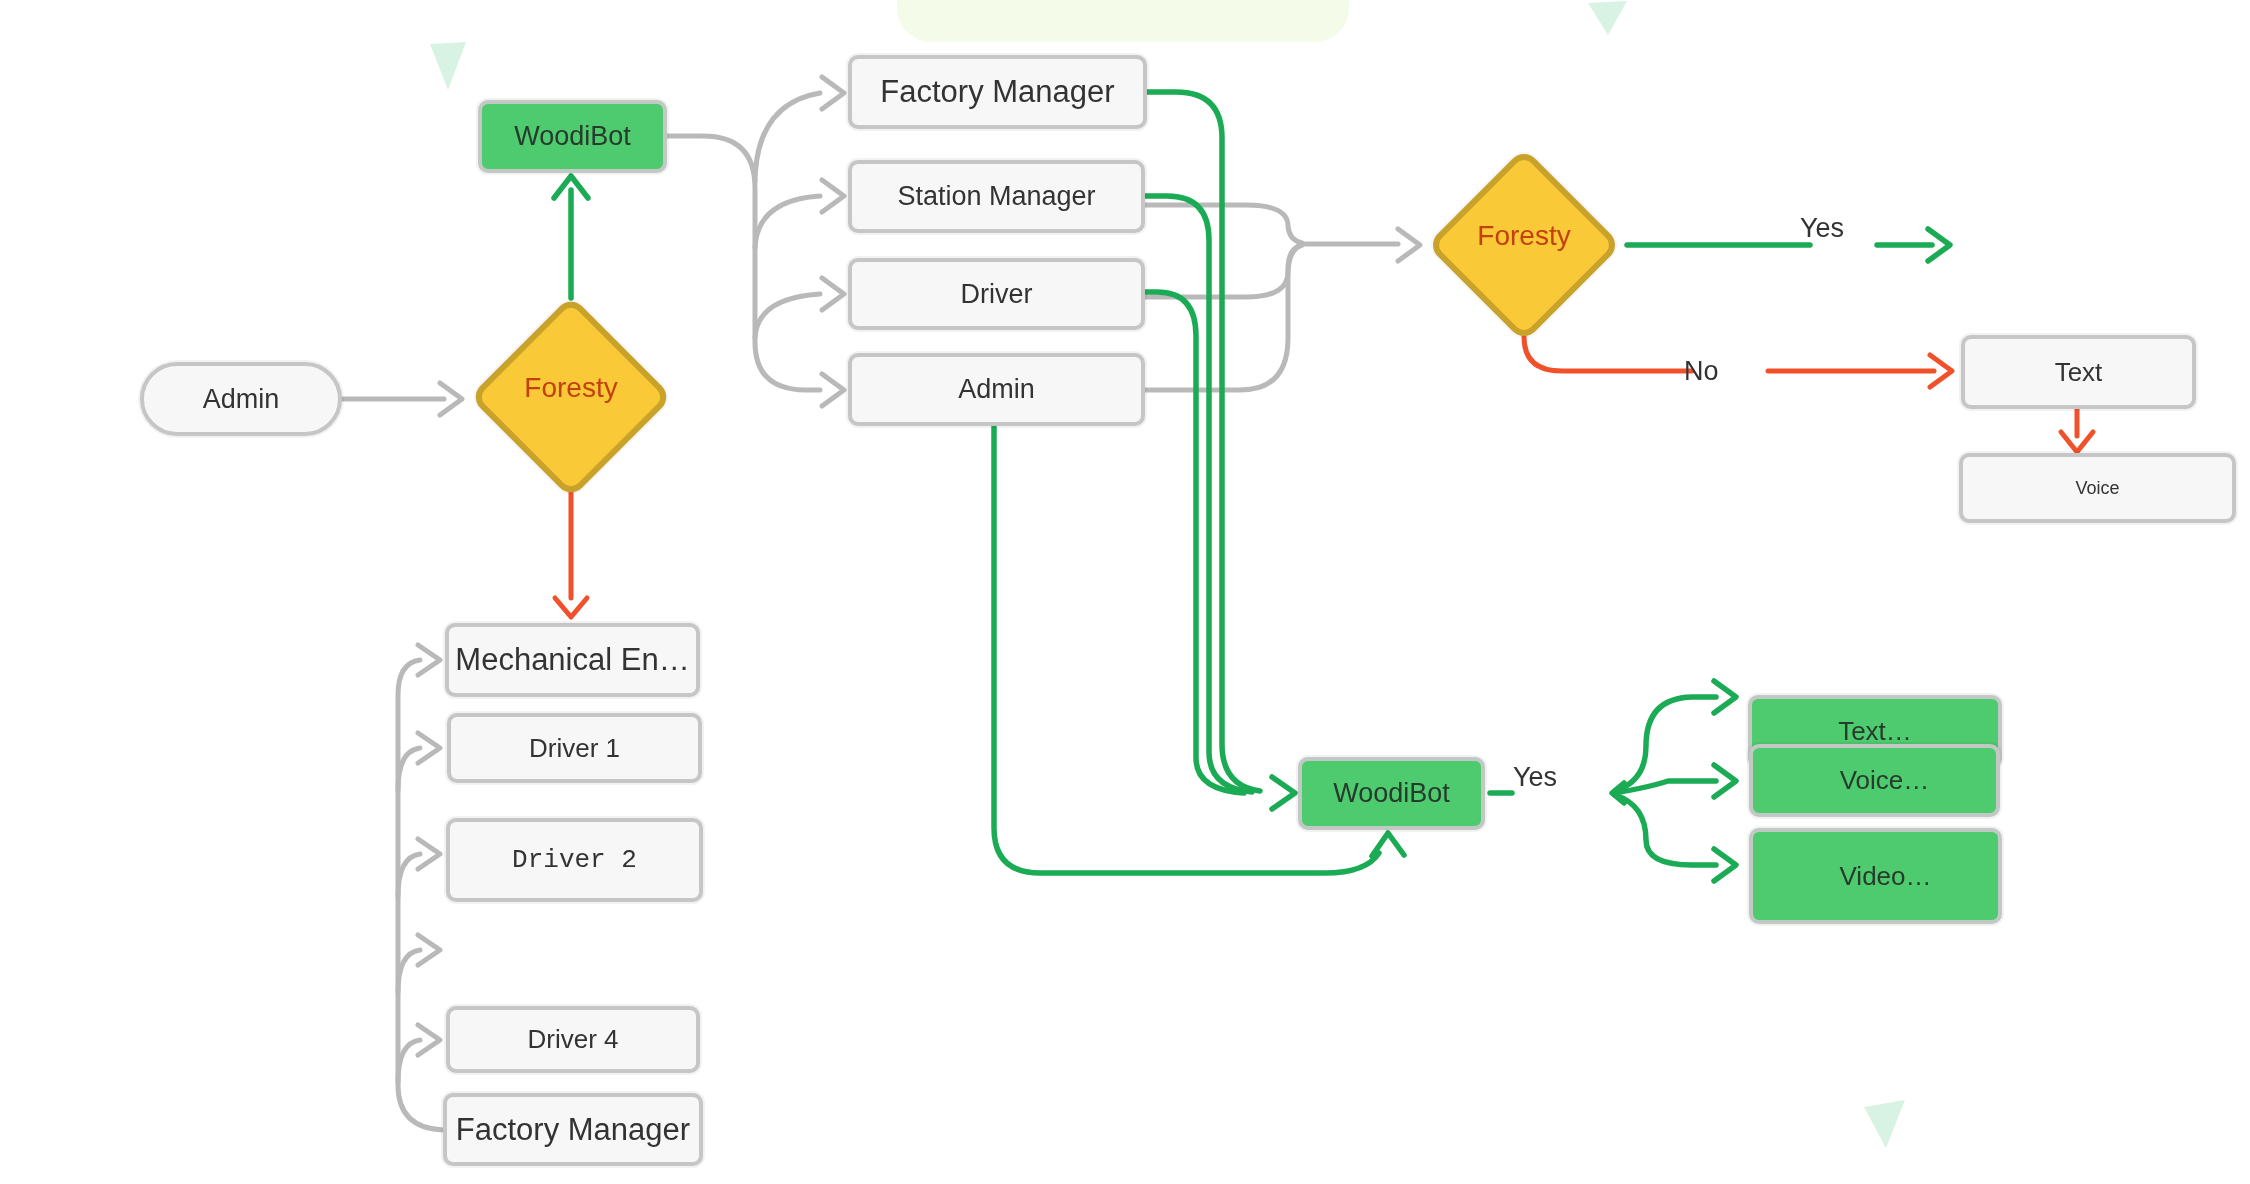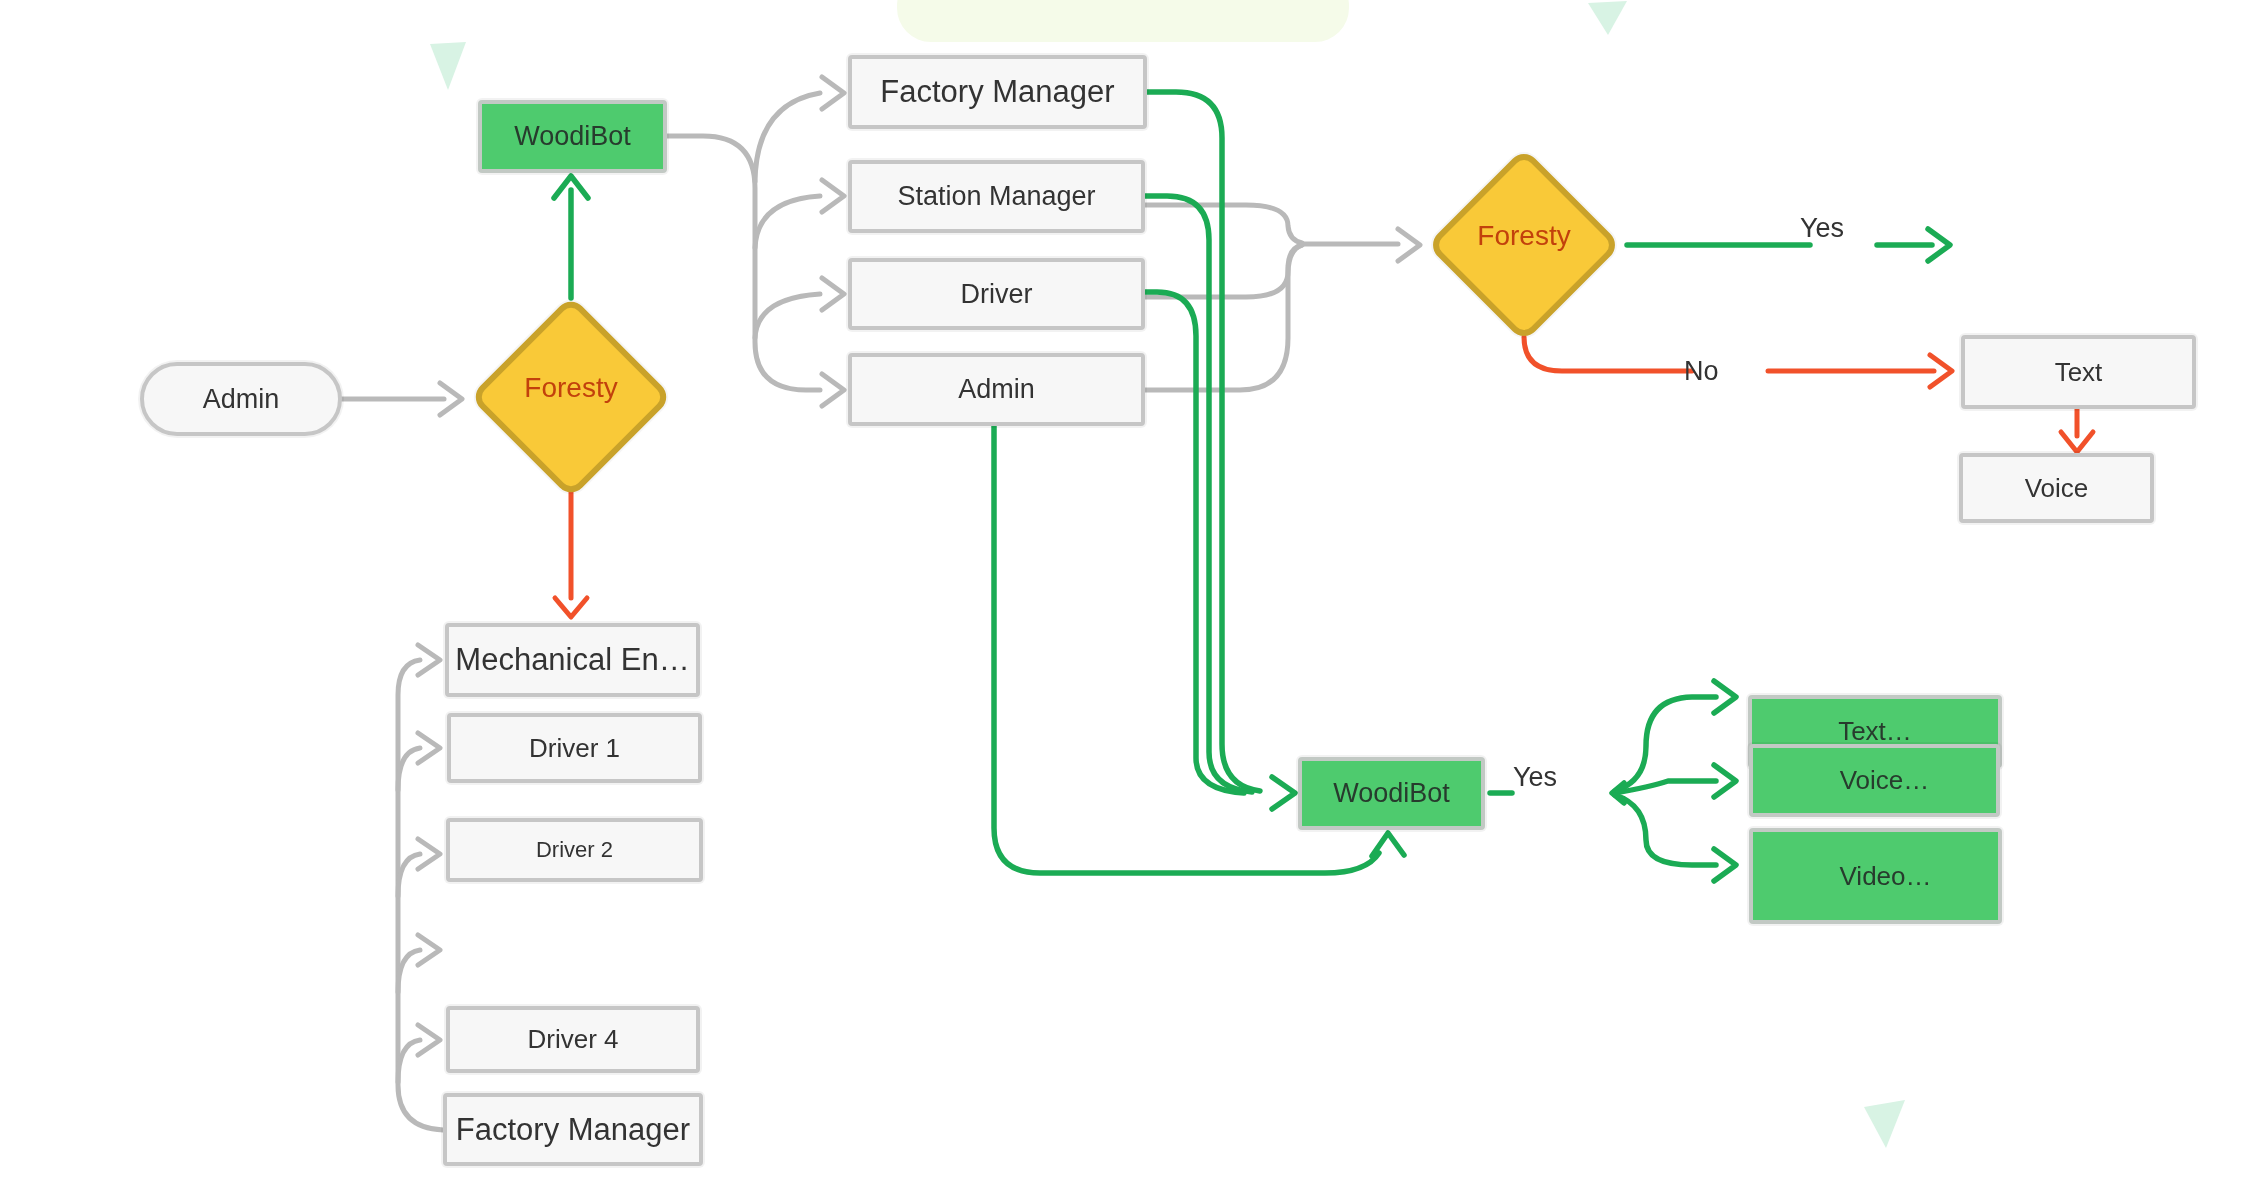--- a/index.html
+++ b/index.html
@@ -3,21 +3,21 @@
 <meta charset="utf-8">
 <style>
   html,body{margin:0;padding:0;background:#fff;}
   .canvas{position:relative;width:2250px;height:1184px;background:#ffffff;overflow:hidden;
           font-family:"Liberation Sans", sans-serif;}
   svg.layer{position:absolute;left:0;top:0;width:2250px;height:1184px;pointer-events:none;}
   .edge-gray{stroke:#b9b9b9;stroke-width:5;fill:none;stroke-linecap:round;stroke-linejoin:round;}
   .edge-green{stroke:#1bab54;stroke-width:5.5;fill:none;stroke-linecap:round;stroke-linejoin:round;}
   .edge-red{stroke:#f1512a;stroke-width:5;fill:none;stroke-linecap:round;stroke-linejoin:round;}
   .node{position:absolute;display:flex;align-items:center;justify-content:center;
-        box-sizing:border-box;background:#f7f7f7;border:4px solid #c6c6c6;border-radius:4px;
+        box-sizing:border-box;background:#f7f7f7;border:4px solid #c6c6c6;border-radius:10px;
         color:#333;font-size:27px;text-align:center;
         box-shadow:0 0 0 2px rgba(0,0,0,0.05);cursor:pointer;}
   .node.green{background:#4ecb6e;border-color:#c2c9c4;color:#273b2d;}
   .node.pill{border-radius:38px;}
   .font-lg{font-size:31px;}
   .diamond{position:absolute;box-sizing:border-box;background:#f9c938;border:6px solid #c9a22a;
            border-radius:16px;transform:rotate(45deg);cursor:pointer;
            box-shadow:0 0 0 2px rgba(0,0,0,0.04);}
   .diamond-label{position:absolute;display:flex;align-items:flex-start;justify-content:center;
                  color:#c2410c;font-size:28px;pointer-events:none;}
@@ -127,21 +127,21 @@
   <div class="node" style="left:848px;top:353px;width:297px;height:73px;">
     <span>Admin</span>
   </div>
 
   <div class="node font-lg" style="left:445px;top:623px;width:255px;height:74px;">
     <span>Mechanical En…</span>
   </div>
   <div class="node" style="left:447px;top:713px;width:255px;height:70px;font-size:26px;">
     <span>Driver 1</span>
   </div>
-  <div class="node" style="left:446px;top:818px;width:257px;height:64px;font-size:22px;">
+  <div class="node" style="left:446px;top:818px;width:257px;height:84px;font-size:26px;font-family:Liberation Mono, monospace;">
     <span>Driver 2</span>
   </div>
   <div class="node" style="left:446px;top:1006px;width:254px;height:67px;font-size:26px;">
     <span>Driver 4</span>
   </div>
   <div class="node font-lg" style="left:443px;top:1093px;width:260px;height:73px;">
     <span>Factory Manager</span>
   </div>
 
   <div class="diamond" style="left:1455px;top:176px;width:138px;height:138px;"></div>
@@ -152,21 +152,21 @@
   <div class="edge-label" style="left:1800px;top:210px;width:92px;height:36px;">
     <span>Yes</span>
   </div>
   <div class="edge-label" style="left:1684px;top:353px;width:92px;height:36px;">
     <span>No</span>
   </div>
 
   <div class="node" style="left:1961px;top:335px;width:235px;height:74px;font-size:26px;">
     <span>Text</span>
   </div>
-  <div class="node" style="left:1959px;top:453px;width:195px;height:70px;font-size:26px;">
+  <div class="node" style="left:1959px;top:453px;width:277px;height:70px;font-size:18px;">
     <span>Voice</span>
   </div>
 
   <div class="node green" style="left:1298px;top:757px;width:187px;height:73px;">
     <span>WoodiBot</span>
   </div>
   <div class="edge-label" style="left:1513px;top:759px;width:92px;height:36px;">
     <span>Yes</span>
   </div>
 

